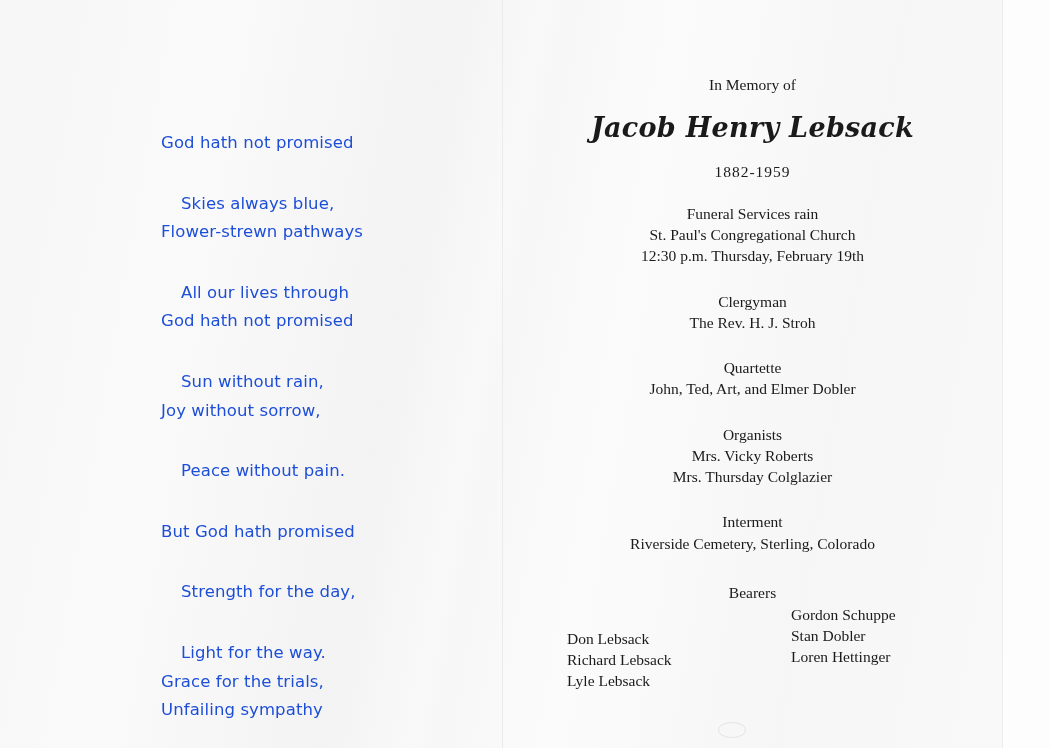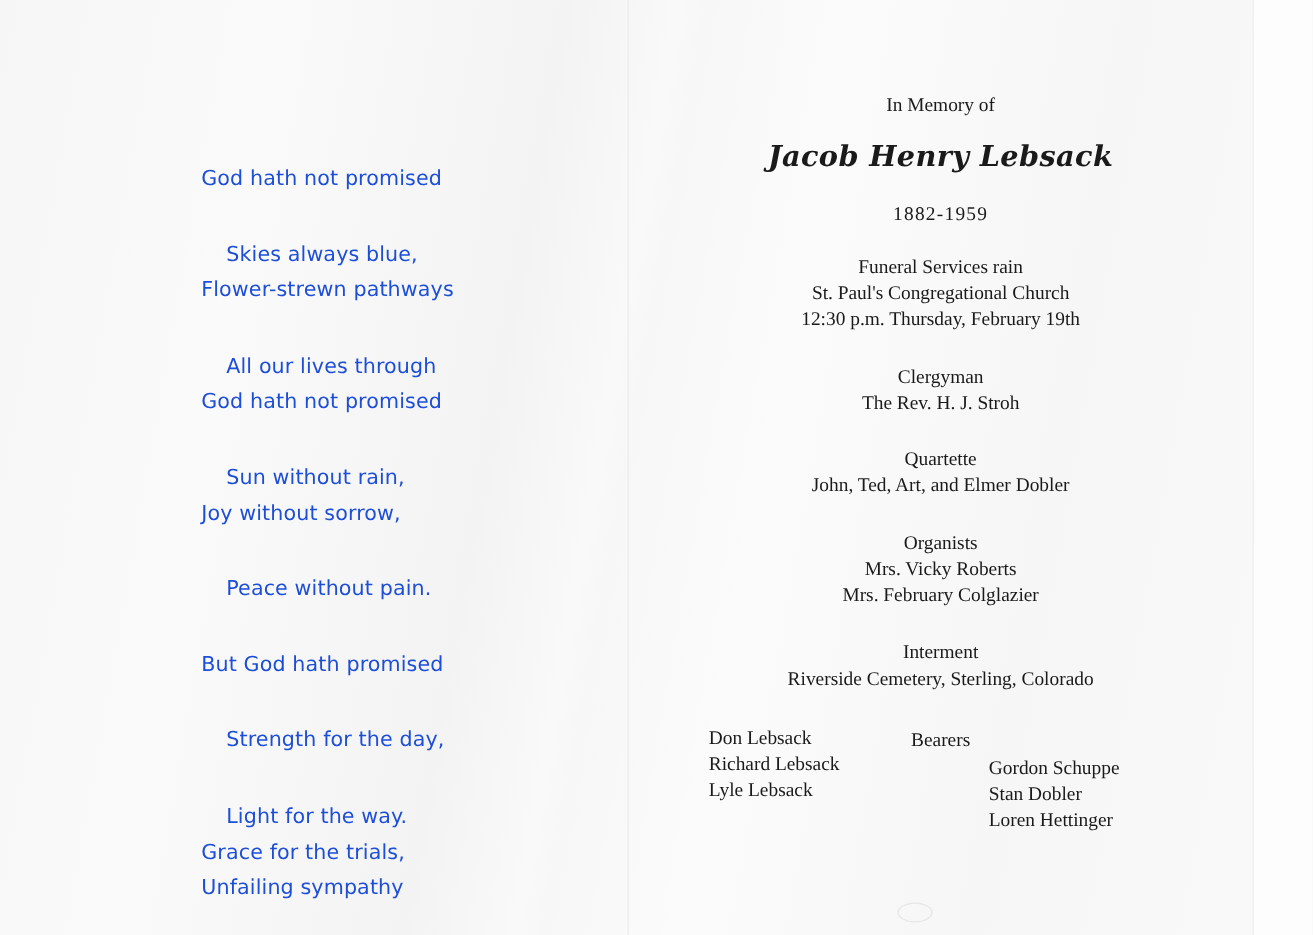--- a/index.html
+++ b/index.html
@@ -37,21 +37,21 @@
   .right {
     position: absolute; left: 560px; top: 0; width: 385px;
     text-align: center;
     font-size: 15.5px;
     color: #1a1a1a;
   }
   .right .t { position: absolute; left: 0; width: 385px; white-space: nowrap; }
   .name {
     font-family: "DejaVu Serif", "Liberation Serif", serif;
     font-weight: bold;
-    font-size: 23px;
+    font-size: 27px;
     letter-spacing: 0.3px;
     font-style: italic;
   }
   .spaced { letter-spacing: 1px; }
   .bearers-col {
     position: absolute; font-size: 15.5px; white-space: nowrap;
   }
   .bearers-col div { height: 21px; line-height: 21px; }
   .smudge {
     position: absolute; left: 718px; top: 722px; width: 26px; height: 14px;
@@ -97,29 +97,29 @@
   <div class="t" style="top:247px">12:30 p.m. Thursday, February 19th</div>
 
   <div class="t" style="top:293px">Clergyman</div>
   <div class="t" style="top:314px">The Rev. H. J. Stroh</div>
 
   <div class="t" style="top:359px">Quartette</div>
   <div class="t" style="top:380px">John, Ted, Art, and Elmer Dobler</div>
 
   <div class="t" style="top:426px">Organists</div>
   <div class="t" style="top:447px">Mrs. Vicky Roberts</div>
-  <div class="t" style="top:468px">Mrs. February Colglazier</div>
+  <div class="t" style="top:468px">Mrs. Thursday Colglazier</div>
 
   <div class="t" style="top:513px">Interment</div>
   <div class="t" style="top:535px">Riverside Cemetery, Sterling, Colorado</div>
 
   <div class="t" style="top:584px">Bearers</div>
 </div>
 
-<div class="bearers-col" style="left:567px; top:580px;">
+<div class="bearers-col" style="left:567px; top:628px;">
   <div>Don Lebsack</div>
   <div>Richard Lebsack</div>
   <div>Lyle Lebsack</div>
 </div>
 <div class="bearers-col" style="left:791px; top:604px;">
   <div>Gordon Schuppe</div>
   <div>Stan Dobler</div>
   <div>Loren Hettinger</div>
 </div>
 

